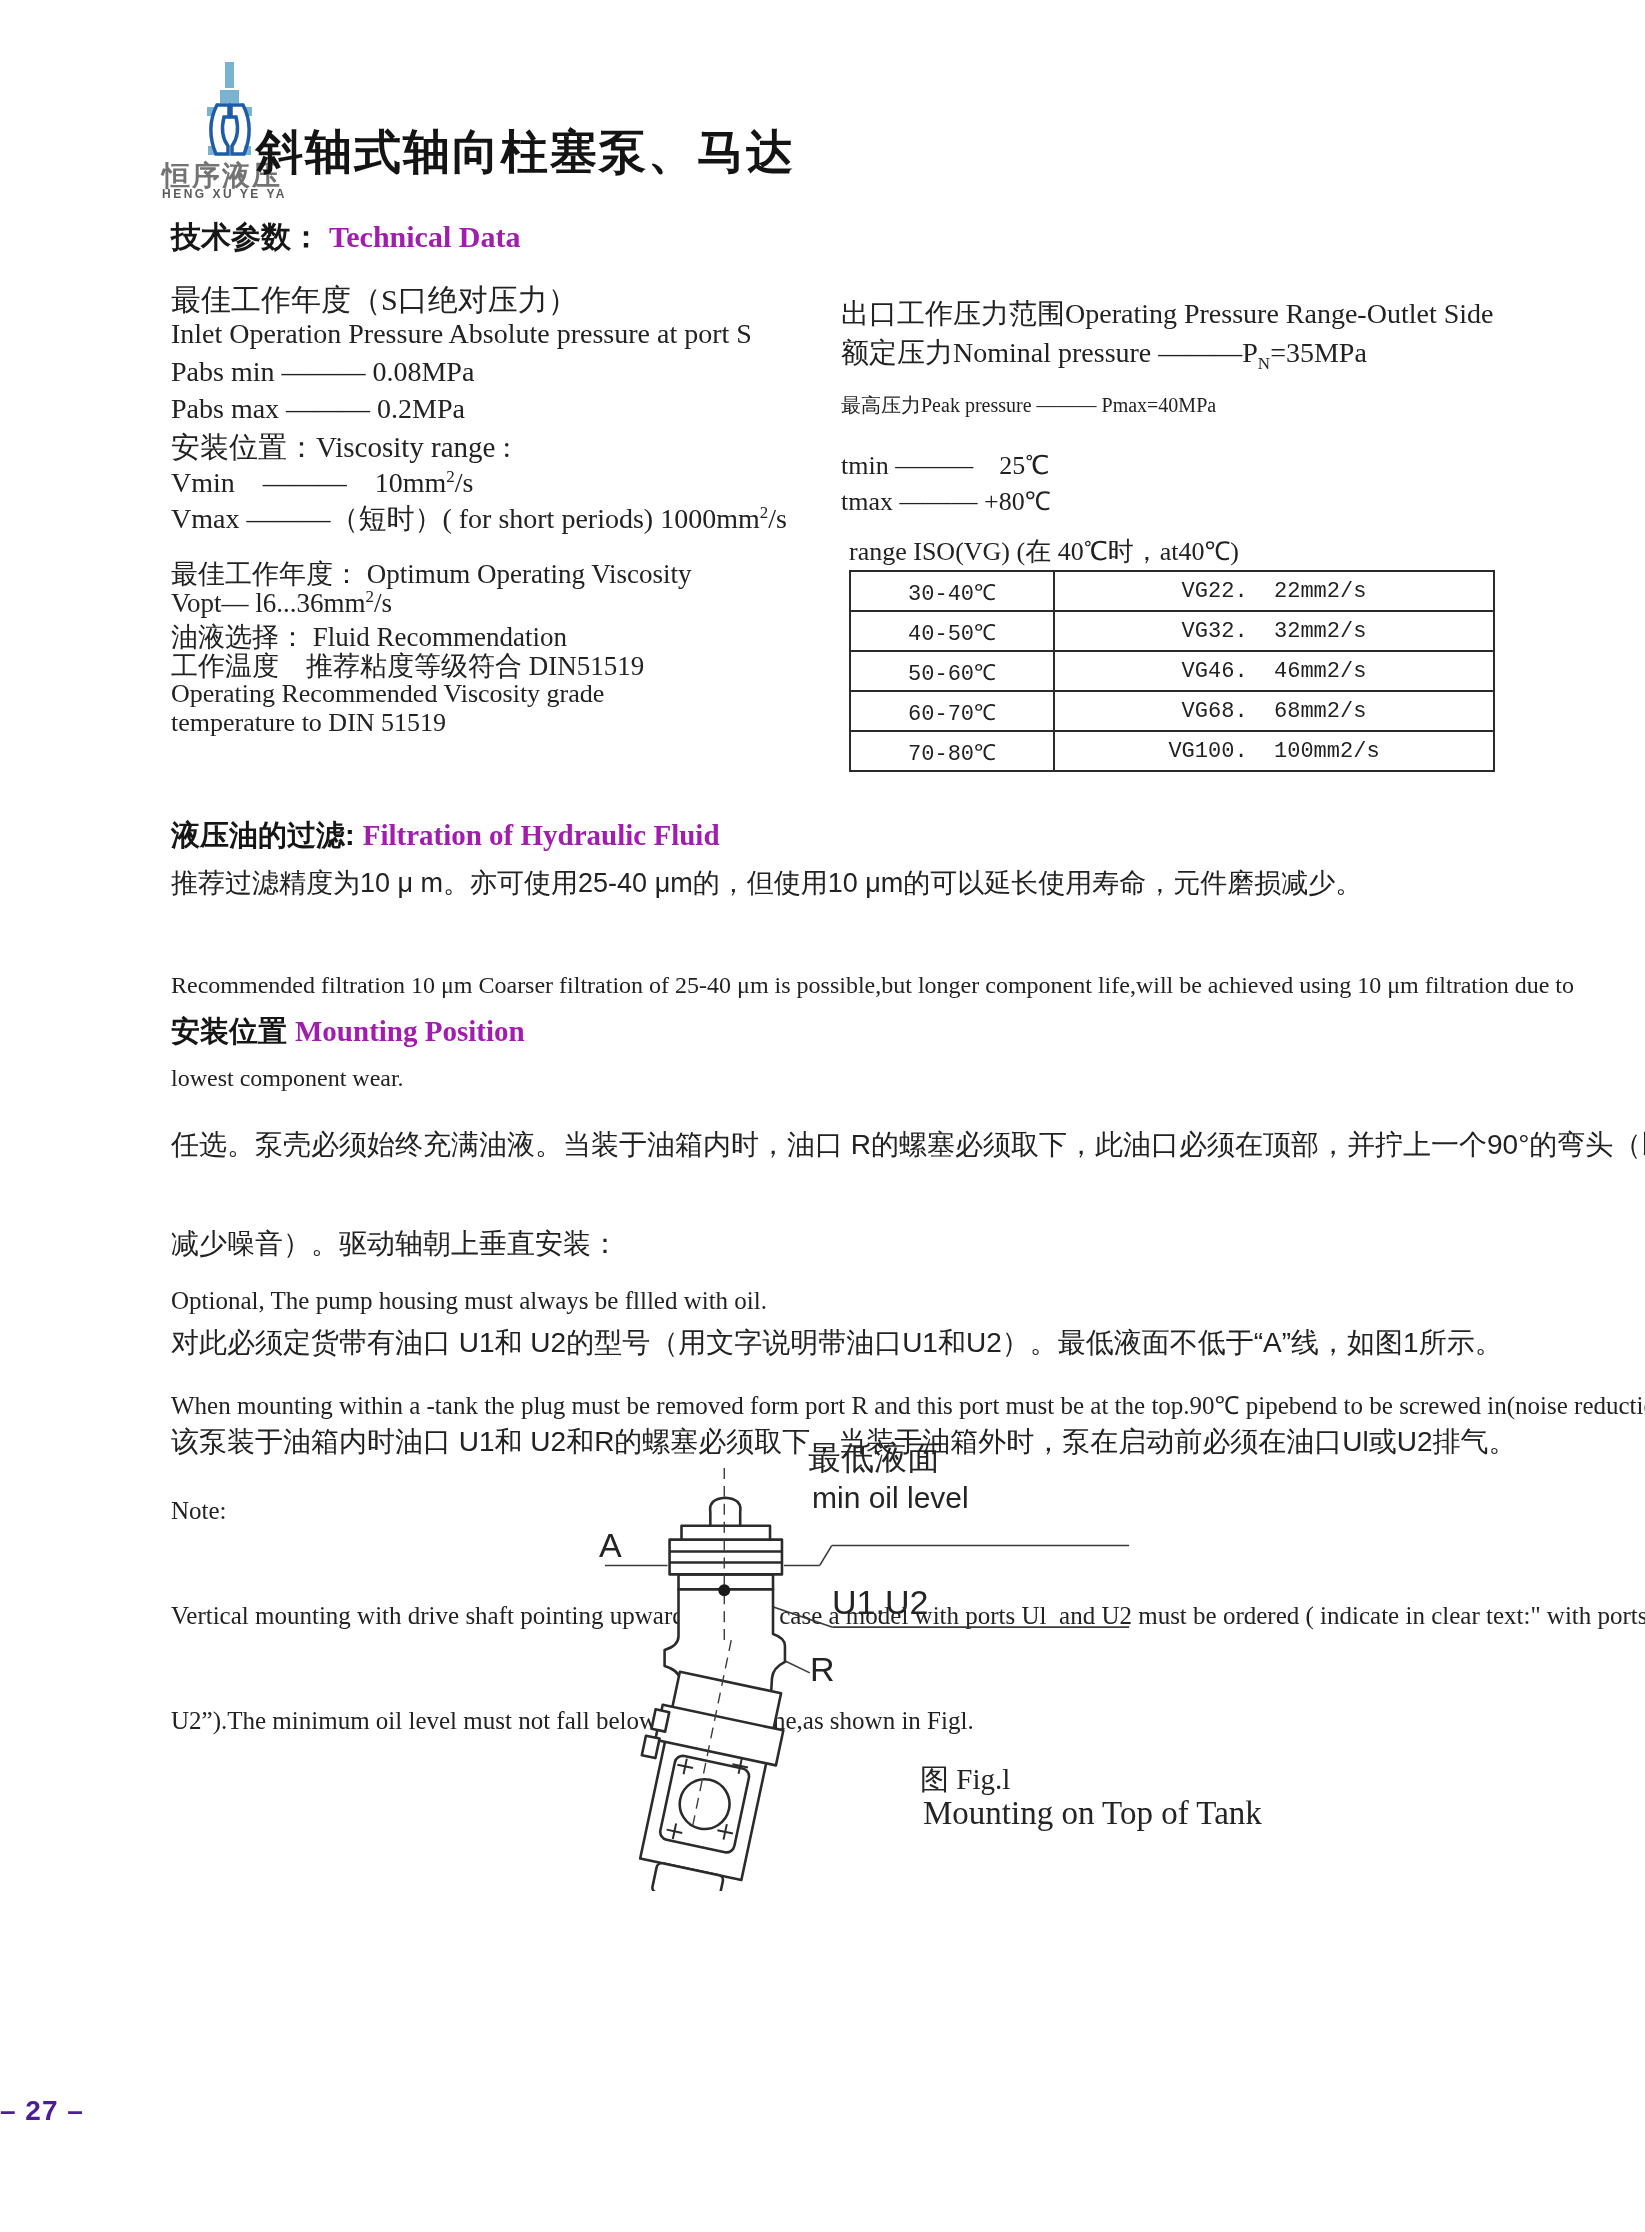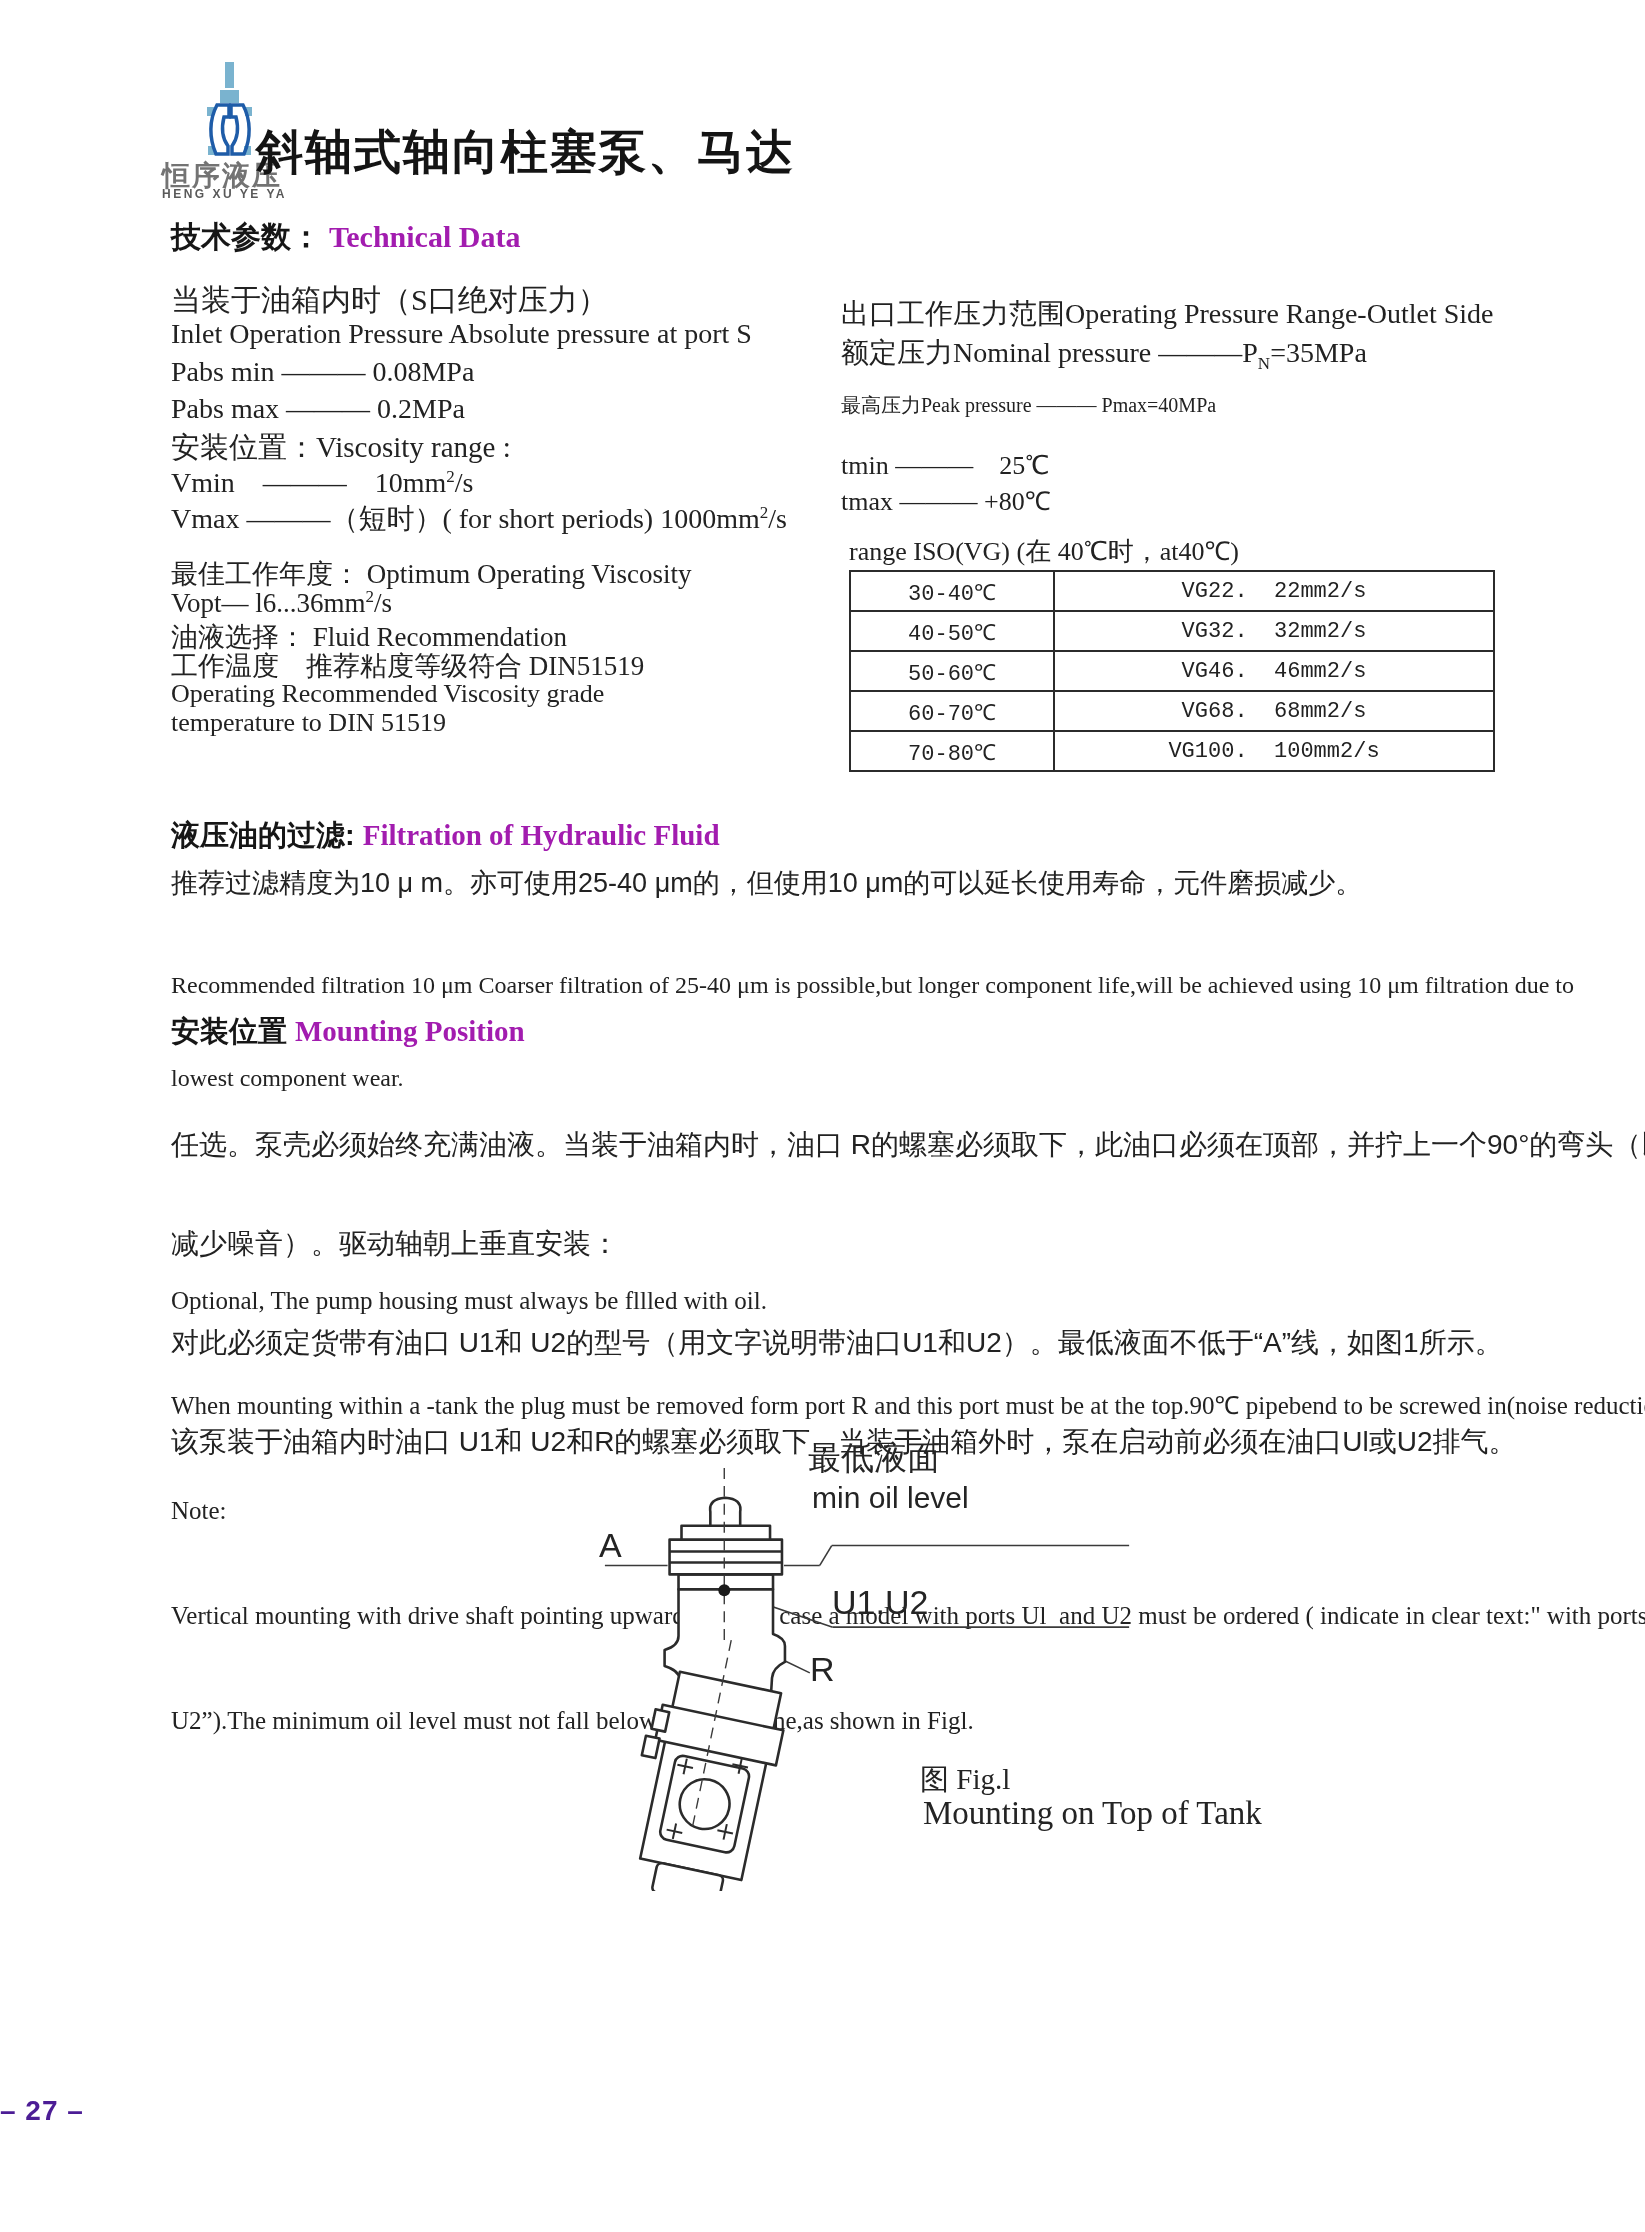--- a/index.html
+++ b/index.html
@@ -63,21 +63,21 @@
     <path d="M48,43 L36,43 L36,55 L41,55 C44,67 43,76 37,84 L37,92 L49,92 C56,76 56,58 48,43 Z" fill="none" stroke="#1e5ca8" stroke-width="3.5"></path>
   </svg>
   <div class="logo-cn">恒序液压</div>
   <div class="logo-en">HENG XU YE YA</div>
   <h1 class="page-title">斜轴式轴向柱塞泵、马达</h1>
 
   <div class="sec-h" style="left:171px;top:217px;">
     <span class="h-cn">技术参数：</span><span class="h-en">Technical Data</span>
   </div>
 
-  <div class="tline cn" style="left:171px;top:280px;">当装于油箱内时（S口绝对压力）</div>
+  <div class="tline cn" style="left:171px;top:280px;">最佳工作年度（S口绝对压力）</div>
   <div class="tline" style="left:171px;top:318px;">Inlet Operation Pressure Absolute pressure at port S</div>
   <div class="tline" style="left:171px;top:356px;">Pabs min ——— 0.08MPa</div>
   <div class="tline" style="left:171px;top:393px;">Pabs max ——— 0.2MPa</div>
   <div class="tline cn" style="left:171px;top:428px;font-size:29px;">安装位置：Viscosity range :</div>
   <div class="tline" style="left:171px;top:464px;"><span>Vmin　———　10mm</span><sup>2</sup><span>/s</span></div>
   <div class="tline" style="left:171px;top:500px;"><span>Vmax ———（短时）( for short periods) 1000mm</span><sup>2</sup><span>/s</span></div>
 
   <div class="tline" style="left:171px;top:556px;font-size:27px;">最佳工作年度： Optimum Operating Viscosity</div>
   <div class="tline" style="left:171px;top:588px;font-size:27px;"><span>Vopt— l6...36mm</span><sup>2</sup><span>/s</span></div>
   <div class="tline" style="left:171px;top:619px;font-size:27px;">油液选择： Fluid Recommendation</div>

